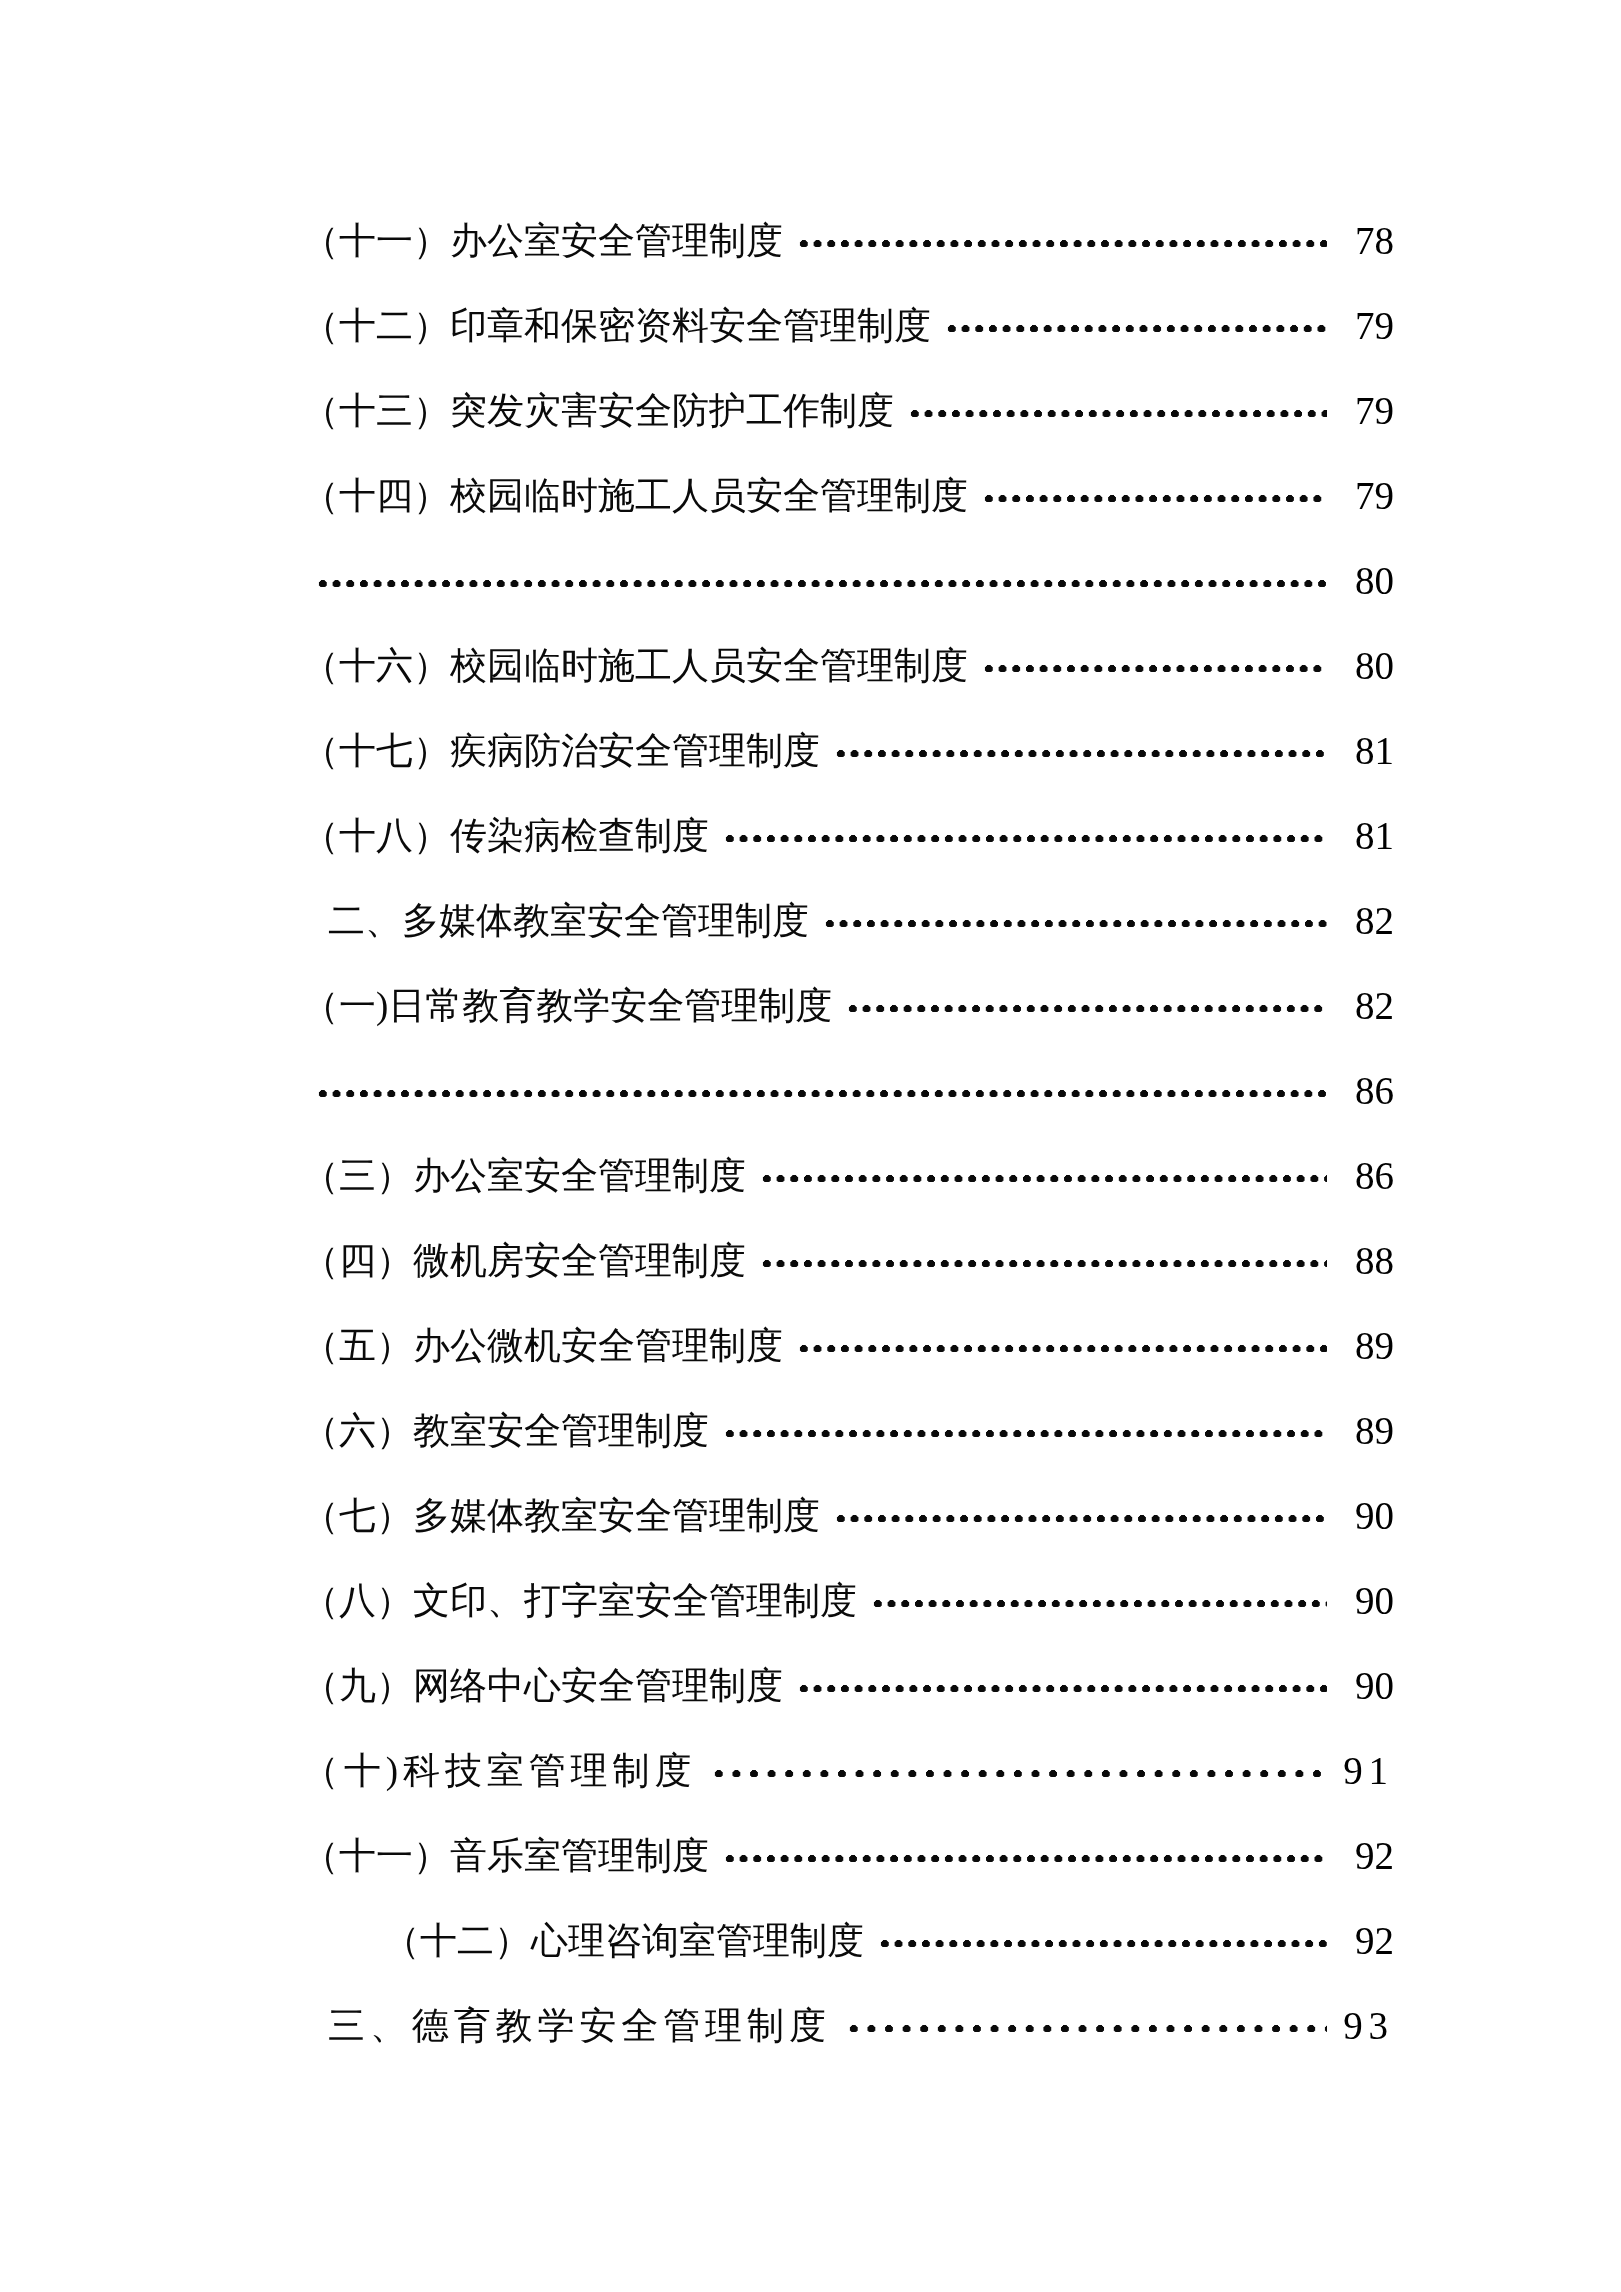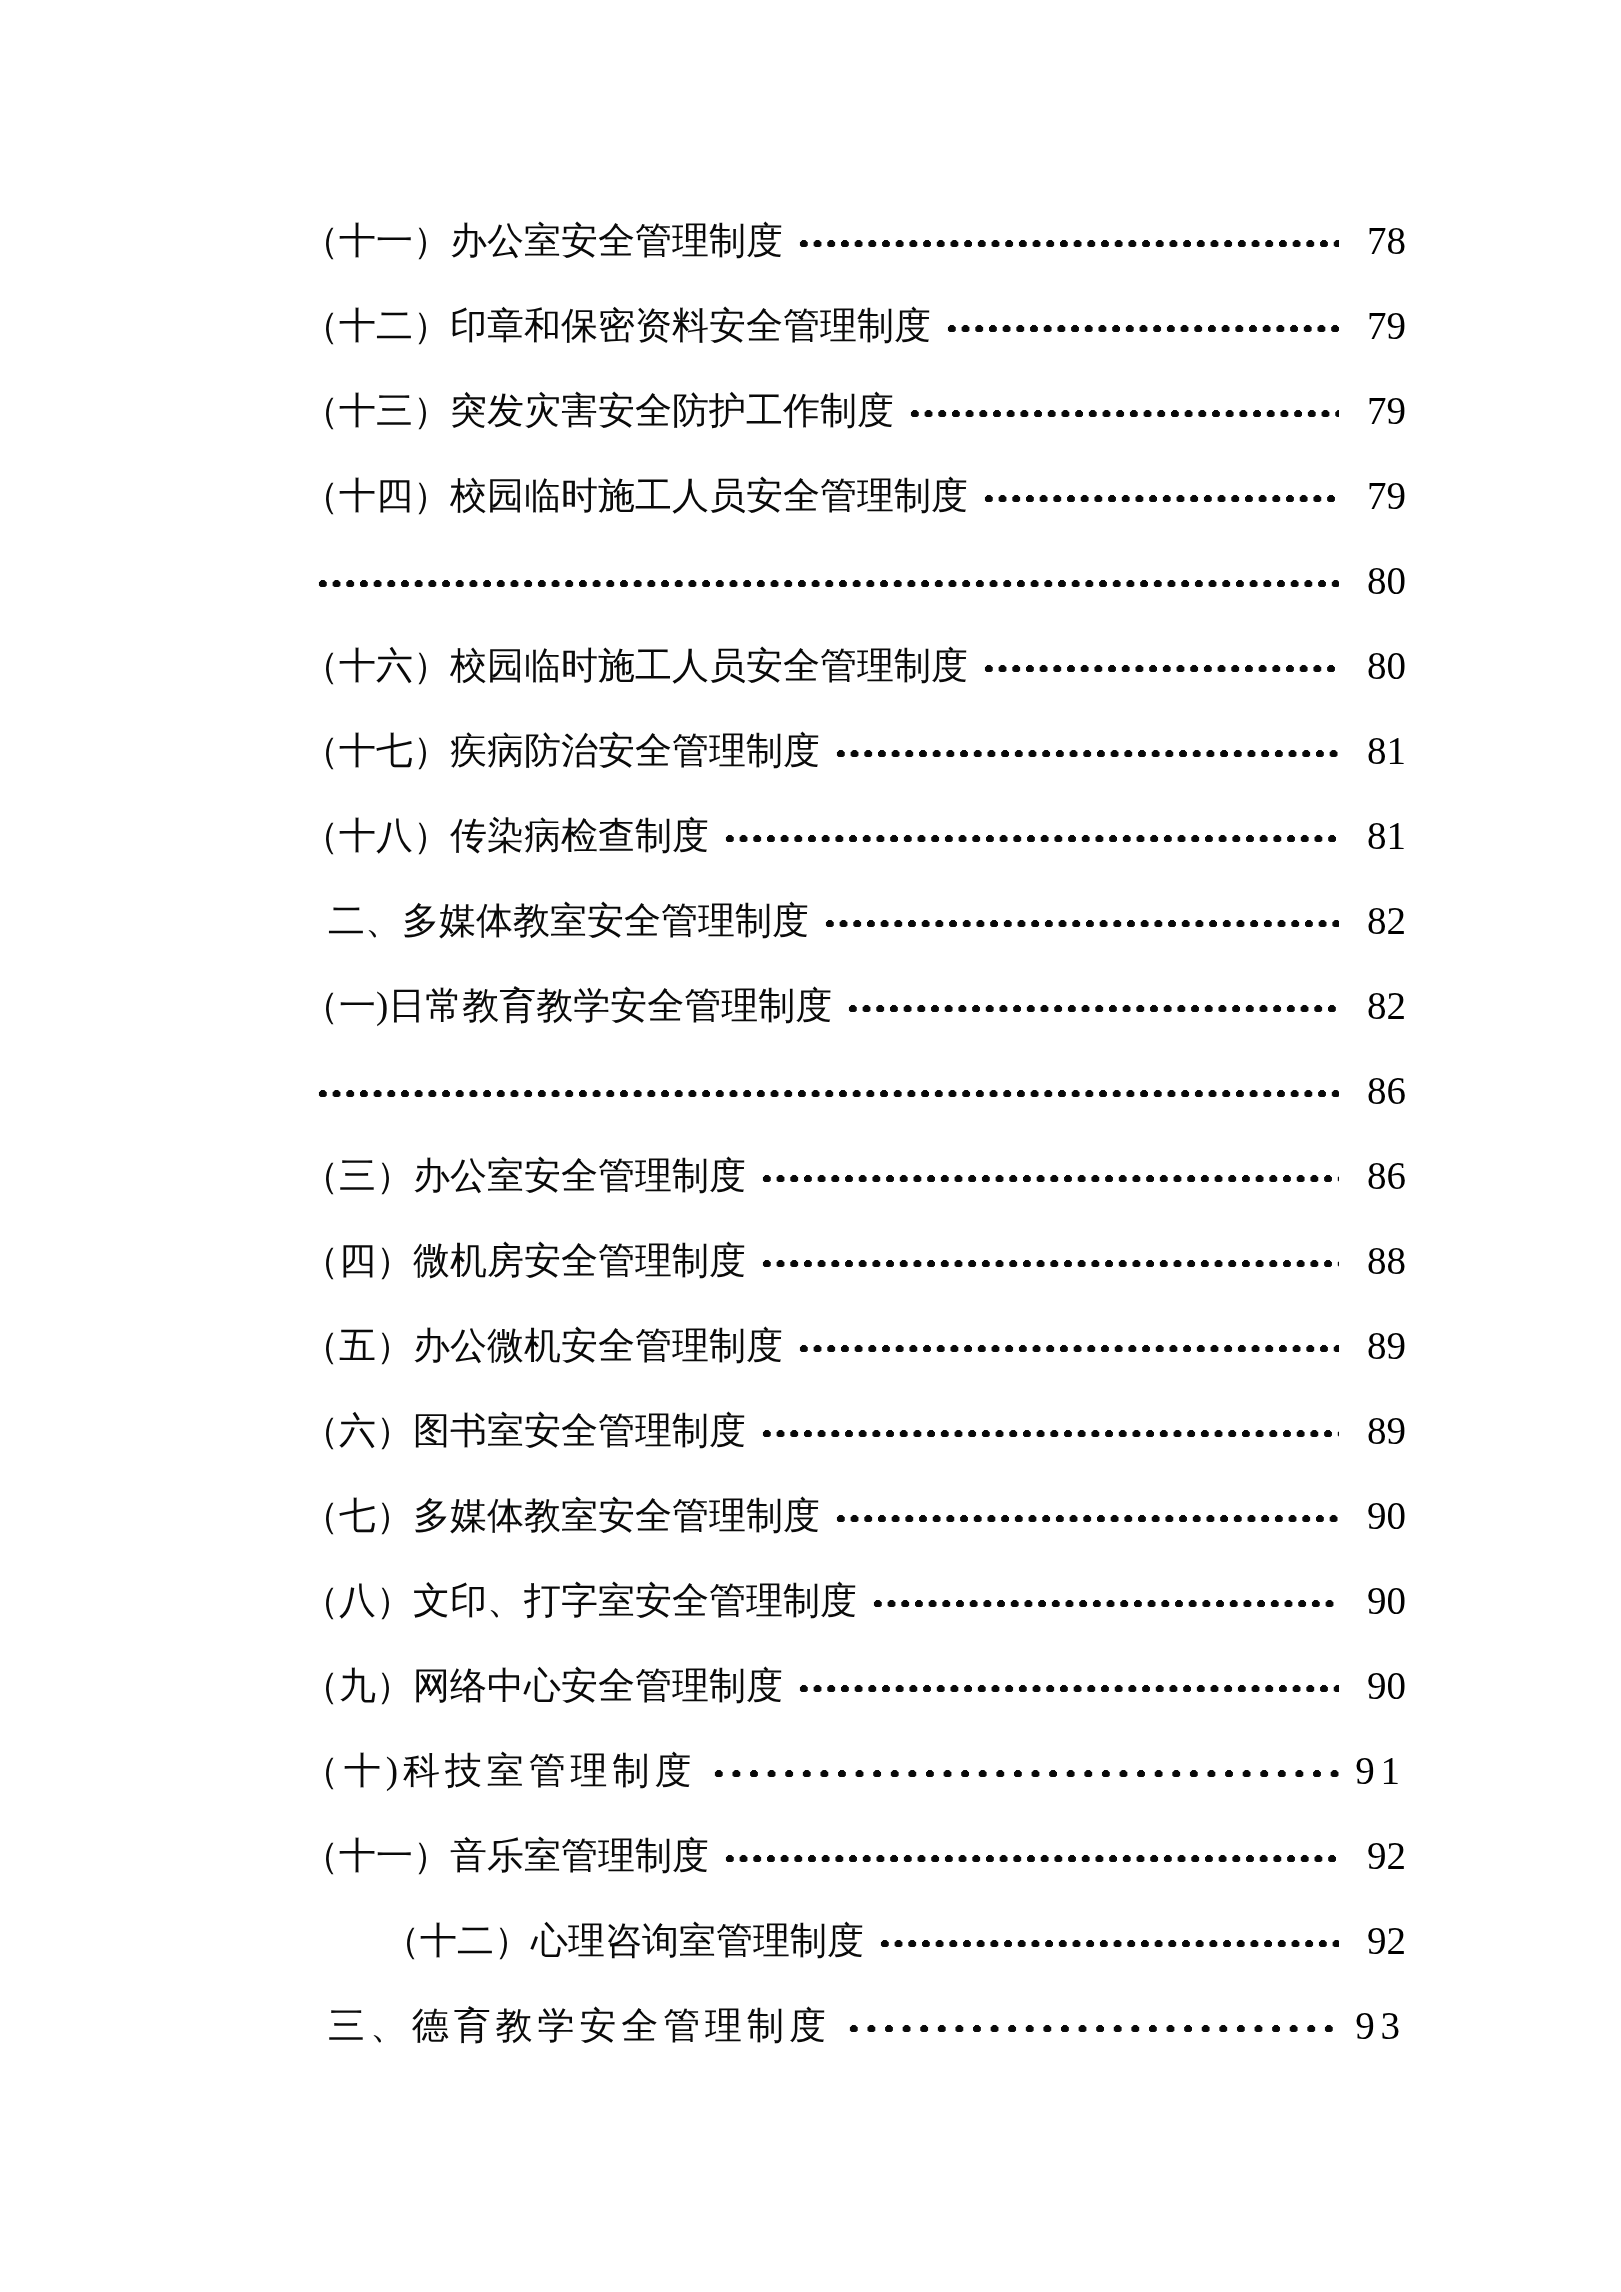--- a/index.html
+++ b/index.html
@@ -17,21 +17,21 @@
   }
   .page {
     position: absolute;
     inset: 0;
     background: #ffffff;
   }
   .toc {
     position: absolute;
     top: 198px;
     left: 0;
-    right: 0;
+    right: 12px;
   }
   .row {
     display: flex;
     align-items: center;
     height: 85px;
     padding-left: 302px;
     padding-right: 215px;
     box-sizing: border-box;
   }
   .row.indent-1 { padding-left: 328px; }
@@ -145,21 +145,21 @@
     <span class="pagenum">88</span>
   </div>
 
   <div class="row">
     <span class="label">（五）办公微机安全管理制度</span>
     <span class="leader"></span>
     <span class="pagenum">89</span>
   </div>
 
   <div class="row">
-    <span class="label">（六）图书室安全管理制度</span>
+    <span class="label">（六）教室安全管理制度</span>
     <span class="leader"></span>
     <span class="pagenum">89</span>
   </div>
 
   <div class="row">
     <span class="label">（七）多媒体教室安全管理制度</span>
     <span class="leader"></span>
     <span class="pagenum">90</span>
   </div>
 

